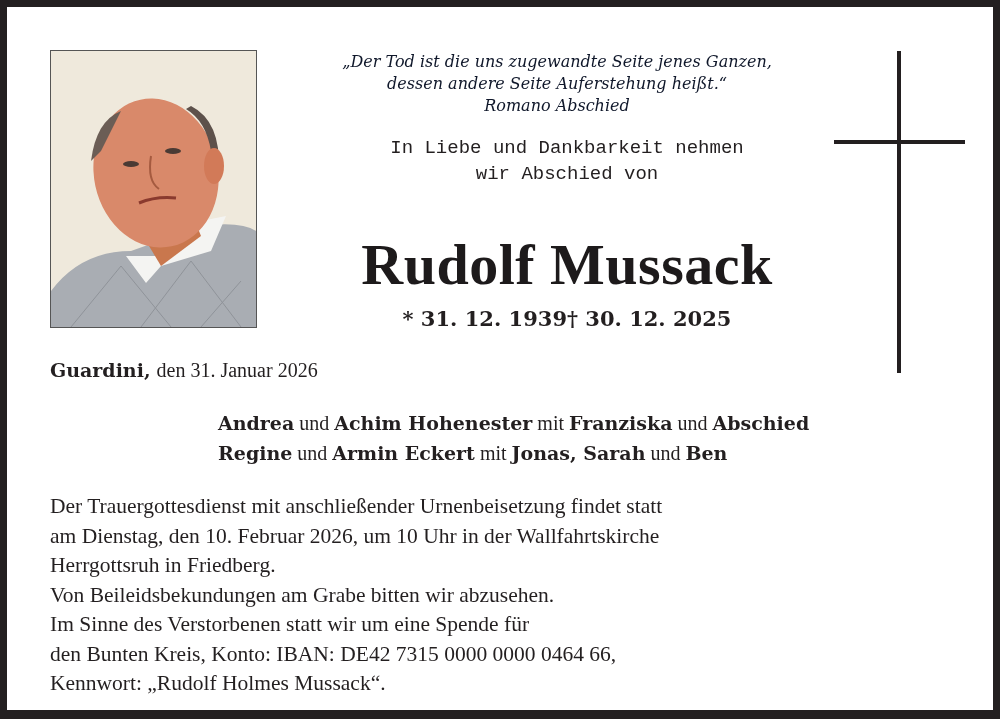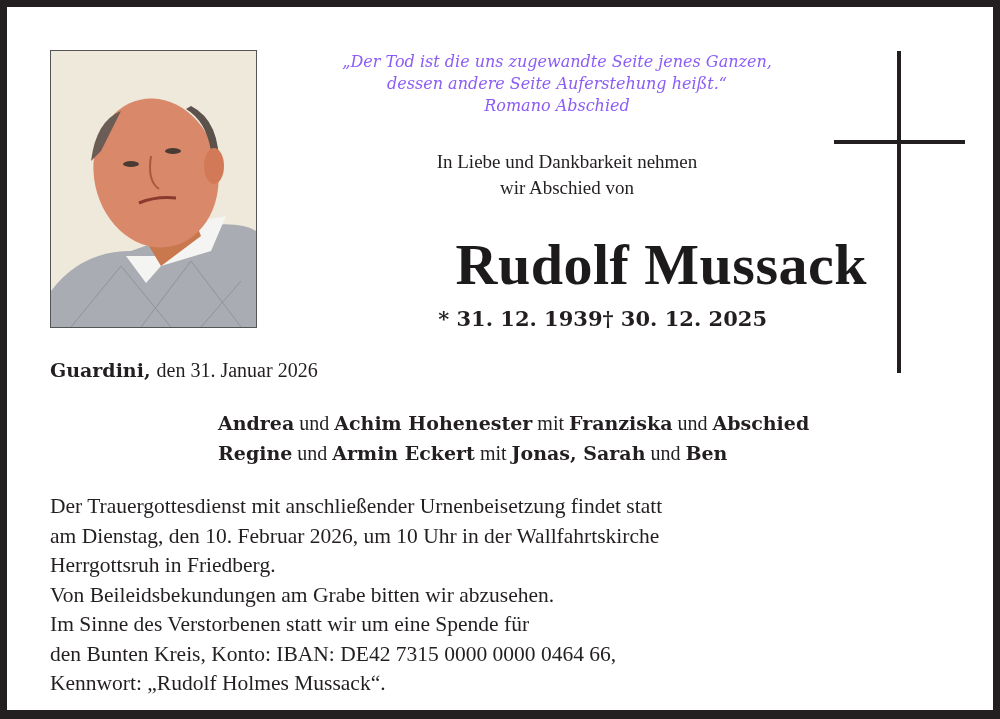--- a/index.html
+++ b/index.html
@@ -17,38 +17,38 @@
       position: absolute; left: 43px; top: 43px; width: 205px; height: 276px;
       border: 1px solid #555;
       background: #efe9dc;
       overflow: hidden;
     }
     .photo svg { display:block; }
     .quote {
       position: absolute; left: 270px; top: 44px; width: 560px;
       text-align: center; font-style: italic;
       font-family: "DejaVu Serif", serif;
-      font-size: 16px; line-height: 22px; color: #8b5cf6;
+      font-size: 16px; line-height: 22px; color: #0f172a;
     }
     .intro {
-      position: absolute; left: 300px; top: 142px; width: 520px;
+      position: absolute; left: 300px; top: 128px; width: 520px;
       text-align: center; font-size: 19px; line-height: 26px;
-      font-family: Liberation Serif, serif;
+      font-family: Liberation Mono, monospace;
     }
     .intro span { display:block; }
     .name {
       position: absolute; left: 260px; top: 220px; width: 600px;
-      text-align: right; font-weight: bold;
+      text-align: center; font-weight: bold;
       font-family: "Liberation Serif", serif;
       font-size: 58px; line-height: 76px; letter-spacing: 0.5px;
       color: #1d1a1b;
     }
     .dates {
       position: absolute; left: 360px; top: 298px; width: 400px;
-      display: flex; justify-content: flex-end; 
+      display: flex; justify-content: center; 
       font-weight: bold; font-size: 21px; line-height: 28px;
       font-family: "DejaVu Serif", serif;
     }
     .cross-v { position: absolute; left: 890px; top: 44px; width: 4px; height: 322px; background: #231f20; }
     .cross-h { position: absolute; left: 827px; top: 133px; width: 131px; height: 4px; background: #231f20; }
     .place {
       position: absolute; left: 43px; top: 350px; font-size: 19px; line-height: 26px;
       font-family: "DejaVu Serif", serif;
     }
     .place b { font-weight: bold; }

